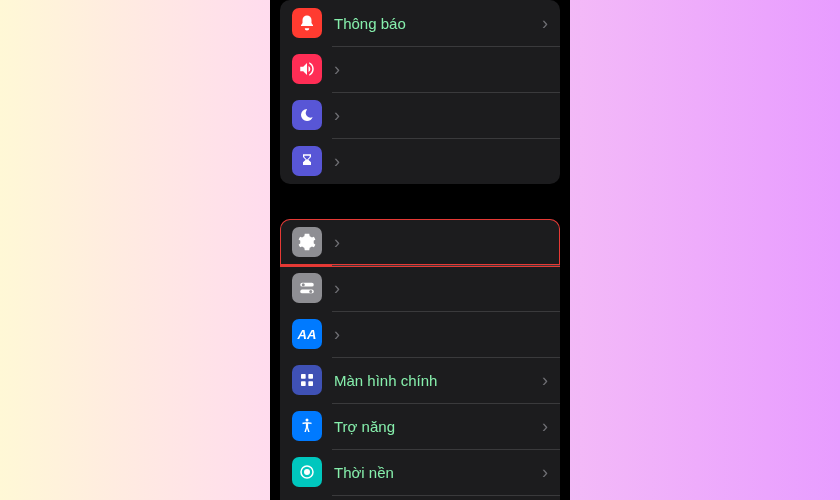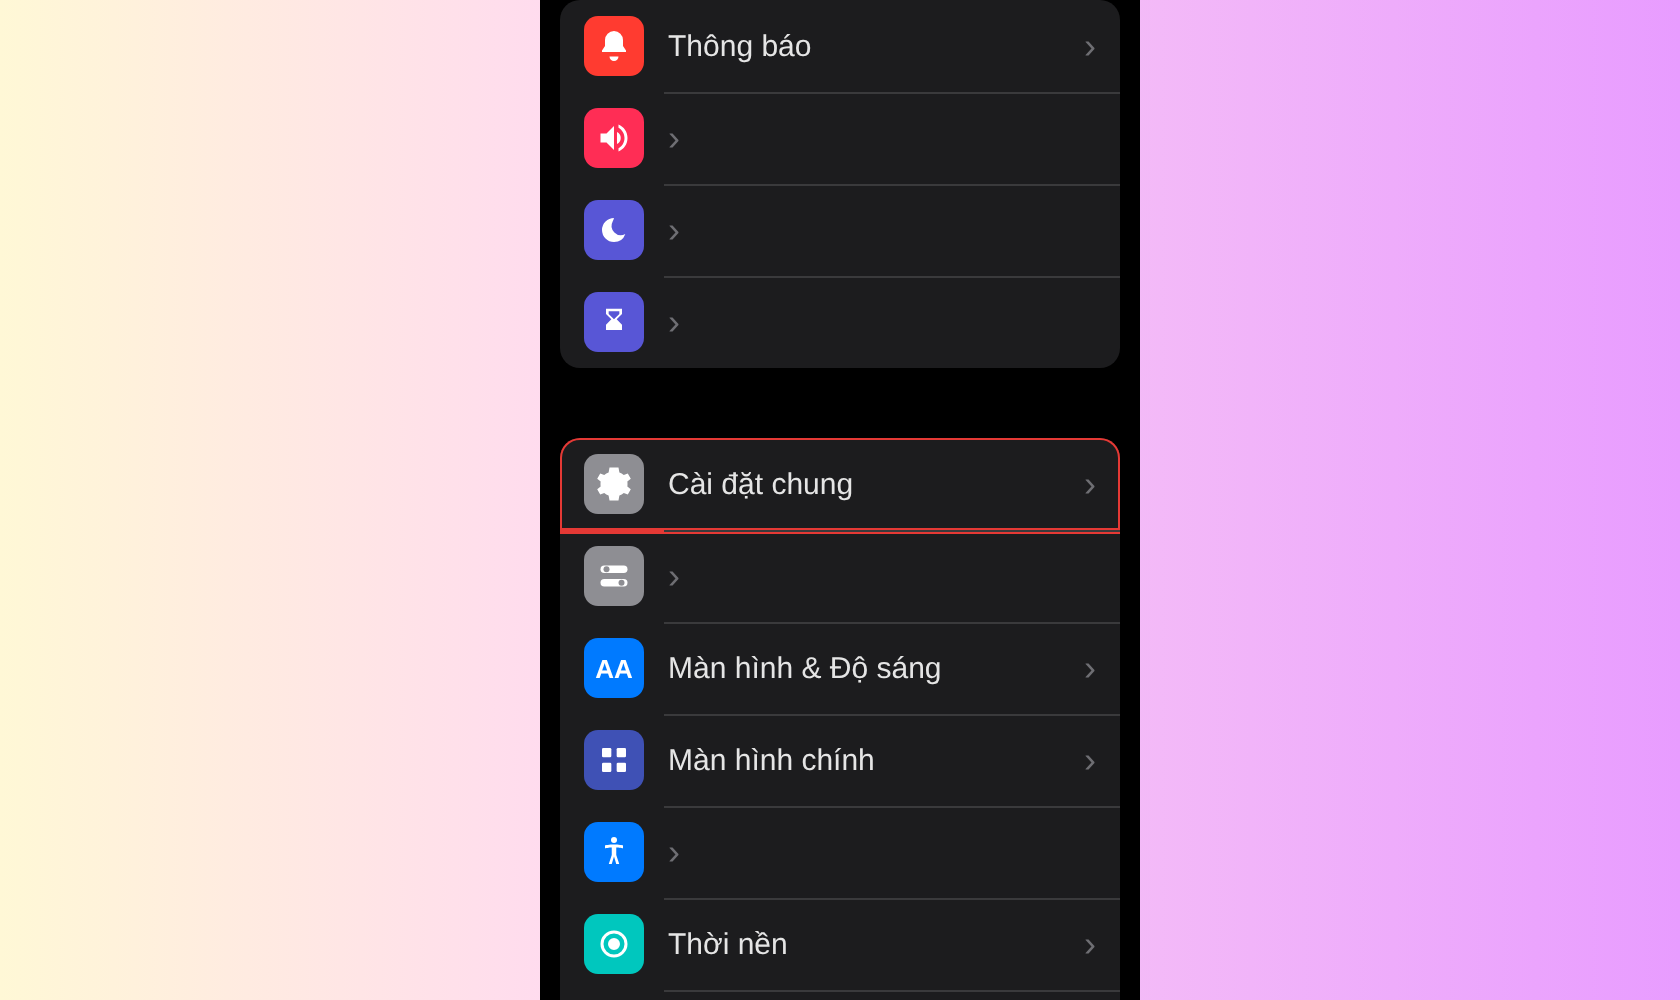--- a/index.html
+++ b/index.html
@@ -57,34 +57,35 @@
       width: 30px;
       height: 30px;
       border-radius: 7px;
       display: flex;
       align-items: center;
       justify-content: center;
       flex-shrink: 0;
       margin-right: 12px;
     }
     .label {
-      color: #e5e5e5;
+      color: #86efac;
       font-size: 15px;
       flex: 1;
     }
     .chevron {
       color: #6e6e73;
       font-size: 18px;
       font-weight: 300;
     }
     .icon-inner {
       color: #fff;
       display: flex;
       align-items: center;
       justify-content: center;
+      font-style: italic;
     }
   </style>
 </head>
 <body>
 
 <div class="phone">
 
   <div class="settings-group">
 
     <div class="settings-row">
@@ -137,21 +138,20 @@
   <div class="settings-group">
 
     <div class="settings-row highlighted">
       <div class="icon-box" style="background:#8e8e93">
         <span class="icon-inner">
           <svg width="18" height="18" viewBox="0 0 24 24" fill="white">
               <path d="M12 8a4 4 0 1 0 0 8 4 4 0 0 0 0-8zm9 4c0-.6 0-1.1-.1-1.7l2.3-1.8-2-3.5-2.7 1a9 9 0 0 0-2.9-1.7L15 1H9l-.6 3.3a9 9 0 0 0-2.9 1.7l-2.7-1-2 3.5 2.3 1.8C3 10.9 3 11.4 3 12s0 1.1.1 1.7L.8 15.5l2 3.5 2.7-1a9 9 0 0 0 2.9 1.7L9 23h6l.6-3.3a9 9 0 0 0 2.9-1.7l2.7 1 2-3.5-2.3-1.8c.1-.6.1-1.1.1-1.7z"></path>
             </svg>
         </span>
       </div>
-      <span class="label">Cài đặt chung</span>
       <span class="chevron">›</span>
     </div>
 
     <div class="settings-row">
       <div class="icon-box" style="background:#8e8e93">
         <span class="icon-inner">
           <svg width="18" height="18" viewBox="0 0 24 24" fill="white">
               <rect x="3" y="5" width="18" height="5" rx="2.5"></rect>
               <rect x="3" y="14" width="18" height="5" rx="2.5"></rect>
               <circle cx="7" cy="7.5" r="2" fill="#8e8e93"></circle>
@@ -159,21 +159,20 @@
             </svg>
         </span>
       </div>
       <span class="chevron">›</span>
     </div>
 
     <div class="settings-row">
       <div class="icon-box" style="background:#007aff">
         <span class="icon-inner" style="font-size:13px;font-weight:600;color:white">AA</span>
       </div>
-      <span class="label">Màn hình &amp; Độ sáng</span>
       <span class="chevron">›</span>
     </div>
 
     <div class="settings-row">
       <div class="icon-box" style="background:#3f51b5">
         <span class="icon-inner">
           <svg width="16" height="16" viewBox="0 0 24 24" fill="white">
               <rect x="3" y="3" width="7" height="7" rx="1"></rect>
               <rect x="14" y="3" width="7" height="7" rx="1"></rect>
               <rect x="3" y="14" width="7" height="7" rx="1"></rect>
@@ -187,20 +186,21 @@
 
     <div class="settings-row">
       <div class="icon-box" style="background:#007aff">
         <span class="icon-inner">
           <svg width="18" height="18" viewBox="0 0 24 24" fill="white">
               <circle cx="12" cy="4" r="2"></circle>
               <path d="M12 7c-3 0-6 .5-6 .5v2s3-.5 4.5-.5V14l-2 6h2l1.5-5 1.5 5h2l-2-6V9c1.5 0 4.5.5 4.5.5v-2S15 7 12 7z"></path>
             </svg>
         </span>
       </div>
+      <span class="label">Trợ năng</span>
       <span class="chevron">›</span>
     </div>
 
     <div class="settings-row">
       <div class="icon-box" style="background:#00c7be">
         <span class="icon-inner">
           <svg width="18" height="18" viewBox="0 0 24 24" fill="none" stroke="white" stroke-width="2">
               <circle cx="12" cy="12" r="8"></circle>
               <circle cx="12" cy="12" r="3" fill="white"></circle>
             </svg>

